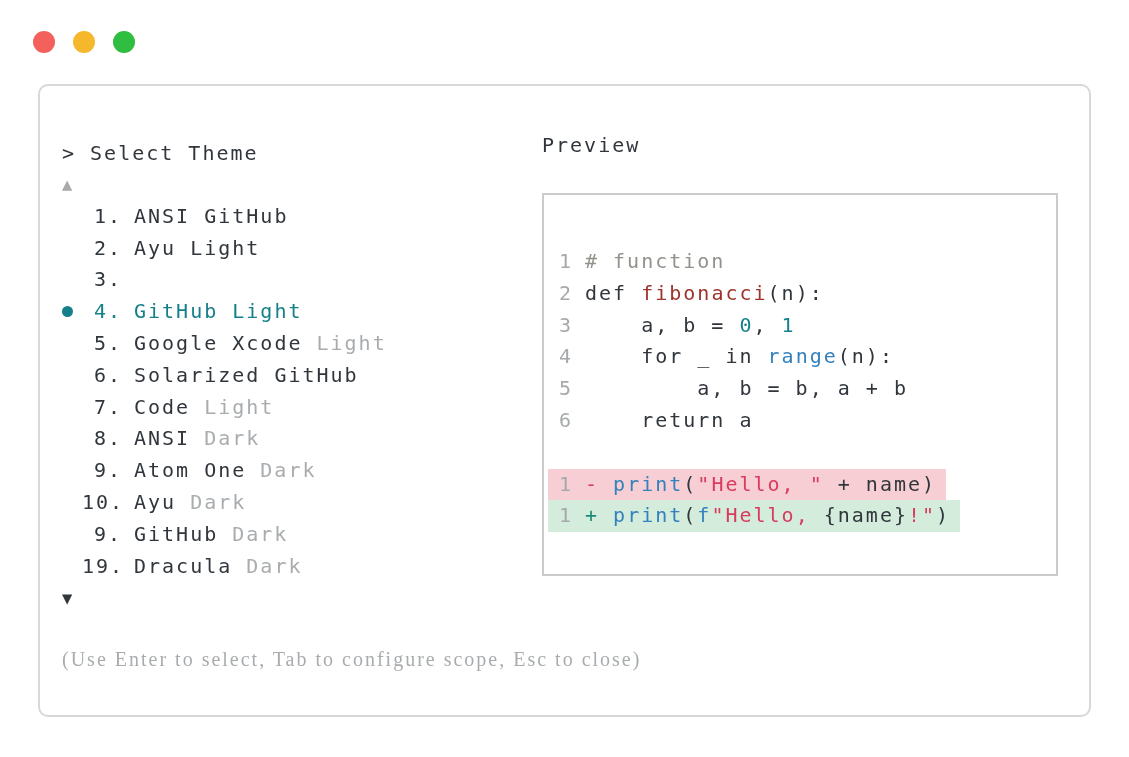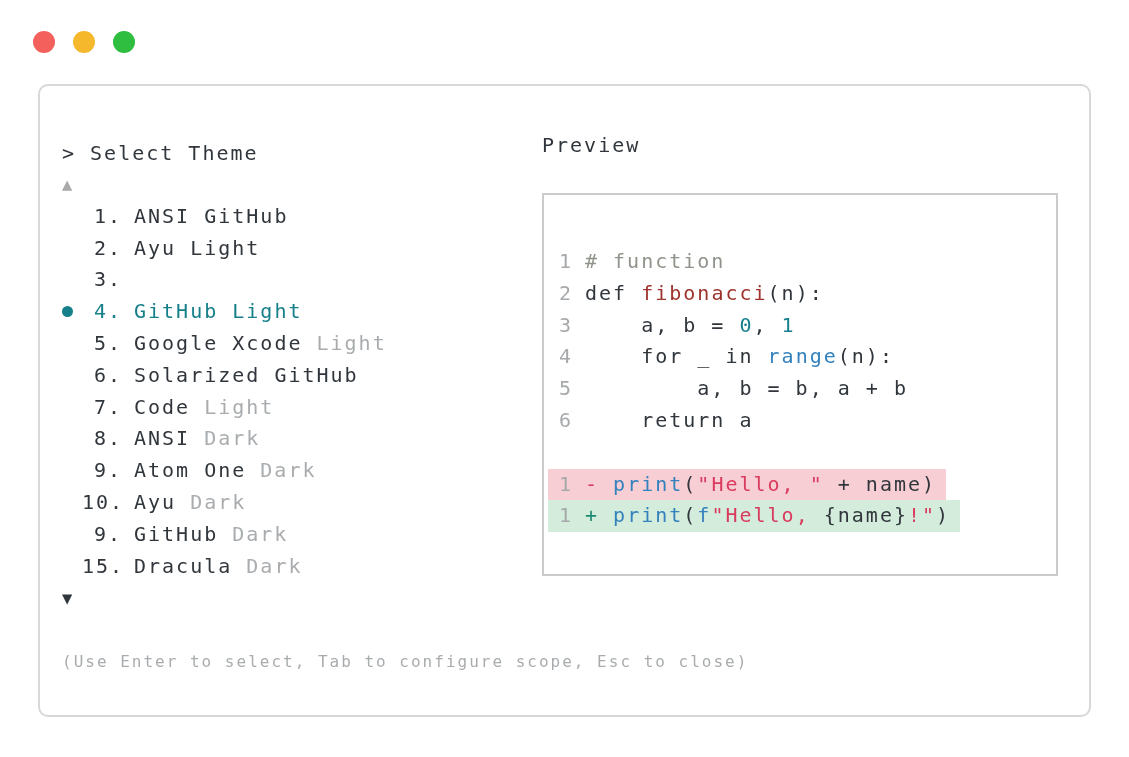--- a/index.html
+++ b/index.html
@@ -43,21 +43,21 @@
   .theme-list{display:block;}
   .theme-row{display:flex;align-items:center;height:31.8px;font-size:20px;letter-spacing:2px;white-space:pre;cursor:default;}
   .bullet-slot{width:20px;display:flex;align-items:center;}
   .bullet{width:11px;height:11px;border-radius:50%;background:var(--accent-teal);display:none;}
   .theme-row.selected .bullet{display:block;}
   .num{width:40px;text-align:right;margin-right:12px;color:var(--text);}
   .name{color:var(--text);}
   .theme-row.selected .num,.theme-row.selected .name{color:var(--accent-teal);}
   .suffix{color:var(--dim);margin-left:14px;}
 
-  .hint{margin-top:auto;font-size:16px;letter-spacing:2px;color:var(--dim);white-space:pre;}
+  .hint{margin-top:auto;font-size:20px;letter-spacing:2px;color:var(--dim);white-space:pre;font-family:Liberation Serif, serif;}
 
   .preview-label{height:30px;}
   .preview-box{
     margin-top:33px;width:516px;height:383px;
     border:2px solid var(--box-border);background:#fff;
     padding:51px 1px 0 15px;font-size:20px;letter-spacing:2px;white-space:pre;overflow:hidden;
   }
   .code-row{display:block;height:31.8px;line-height:31.8px;white-space:pre;width:fit-content;}
   .code-row .ln{color:var(--line-number);margin-right:14px;display:inline-block;width:12px;text-align:right;}
   .code-row.removed{background:var(--removed-bg);margin-left:-11px;padding:0 10px 0 11px;}
@@ -92,21 +92,21 @@
           <div class="theme-row"><span class="bullet-slot"></span><span class="num">2.</span><span class="name">Ayu Light</span></div>
           <div class="theme-row"><span class="bullet-slot"></span><span class="num">3.</span></div>
           <div class="theme-row selected"><span class="bullet-slot"><span class="bullet"></span></span><span class="num">4.</span><span class="name">GitHub Light</span></div>
           <div class="theme-row"><span class="bullet-slot"></span><span class="num">5.</span><span class="name">Google Xcode</span><span class="suffix">Light</span></div>
           <div class="theme-row"><span class="bullet-slot"></span><span class="num">6.</span><span class="name">Solarized GitHub</span></div>
           <div class="theme-row"><span class="bullet-slot"></span><span class="num">7.</span><span class="name">Code</span><span class="suffix">Light</span></div>
           <div class="theme-row"><span class="bullet-slot"></span><span class="num">8.</span><span class="name">ANSI</span><span class="suffix">Dark</span></div>
           <div class="theme-row"><span class="bullet-slot"></span><span class="num">9.</span><span class="name">Atom One</span><span class="suffix">Dark</span></div>
           <div class="theme-row"><span class="bullet-slot"></span><span class="num">10.</span><span class="name">Ayu</span><span class="suffix">Dark</span></div>
           <div class="theme-row"><span class="bullet-slot"></span><span class="num">9.</span><span class="name">GitHub</span><span class="suffix">Dark</span></div>
-          <div class="theme-row"><span class="bullet-slot"></span><span class="num">15.</span><span class="name">Dracula</span><span class="suffix">Dark</span></div>
+          <div class="theme-row"><span class="bullet-slot"></span><span class="num">19.</span><span class="name">Dracula</span><span class="suffix">Dark</span></div>
         </div>
       <div class="scroll-arrow down">▼</div>
     </div>
 
     <div class="right-col">
       <div class="preview-label mono">Preview</div>
       <div class="preview-box" id="preview-box"><div class="code-row code"><span class="ln">1</span><span class="tok tok-comment"># function</span></div><div class="code-row code"><span class="ln">2</span><span class="tok tok-default">def </span><span class="tok tok-function">fibonacci</span><span class="tok tok-default">(n):</span></div><div class="code-row code"><span class="ln">3</span><span class="tok tok-default">    a, b = </span><span class="tok tok-number">0</span><span class="tok tok-default">, </span><span class="tok tok-number">1</span></div><div class="code-row code"><span class="ln">4</span><span class="tok tok-default">    for _ in </span><span class="tok tok-builtin">range</span><span class="tok tok-default">(n):</span></div><div class="code-row code"><span class="ln">5</span><span class="tok tok-default">        a, b = b, a + b</span></div><div class="code-row code"><span class="ln">6</span><span class="tok tok-default">    return a</span></div><div class="code-row blank"></div><div class="code-row removed"><span class="ln">1</span><span class="tok tok-minus">- </span><span class="tok tok-builtin">print</span><span class="tok tok-default">(</span><span class="tok tok-string">"Hello, "</span><span class="tok tok-default"> + name)</span></div><div class="code-row added"><span class="ln">1</span><span class="tok tok-plus">+ </span><span class="tok tok-builtin">print</span><span class="tok tok-default">(</span><span class="tok tok-builtin">f</span><span class="tok tok-string">"Hello, </span><span class="tok tok-default">{name}</span><span class="tok tok-string">!"</span><span class="tok tok-default">)</span></div></div>
     </div>
 
   </div>

